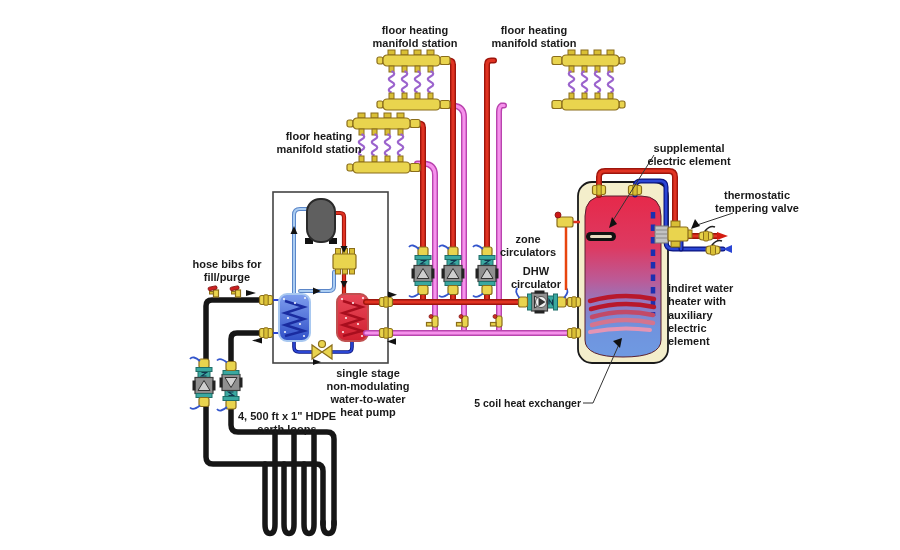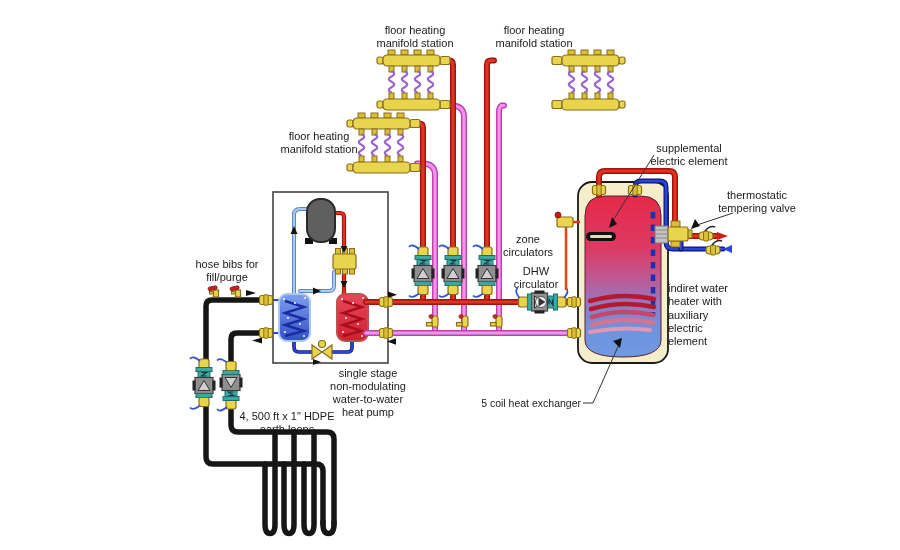--- a/index.html
+++ b/index.html
@@ -1,16 +1,16 @@
 <!DOCTYPE html>
 <html><head>
 <meta charset="utf-8">
 <style>
   html,body{margin:0;padding:0;background:#fff;}
-  .stage{position:relative;width:900px;height:550px;background:#f97316;overflow:hidden;}
+  .stage{position:relative;width:900px;height:550px;background:#f97316;overflow:hidden;font-weight:bold;}
   svg{position:absolute;left:0;top:0;}
   .lbl{font-family:"Liberation Sans",sans-serif;font-size:11px;fill:#1a1a1a;}
   .lbl-sm{font-family:"Liberation Sans",sans-serif;font-size:10.5px;fill:#1a1a1a;}
   
   .rU{stroke:#9e150c;stroke-width:6;fill:none;stroke-linecap:round;}
   .rO{stroke:#e03322;stroke-width:3.2;fill:none;stroke-linecap:round;}
   .rUt{stroke:#9e150c;stroke-width:4.2;fill:none;stroke-linecap:round;}
   .rOt{stroke:#e03322;stroke-width:2.2;fill:none;stroke-linecap:round;}
   .pU{stroke:#b944ae;stroke-width:6;fill:none;stroke-linecap:round;}
   .pO{stroke:#f691ec;stroke-width:3.2;fill:none;stroke-linecap:round;}

